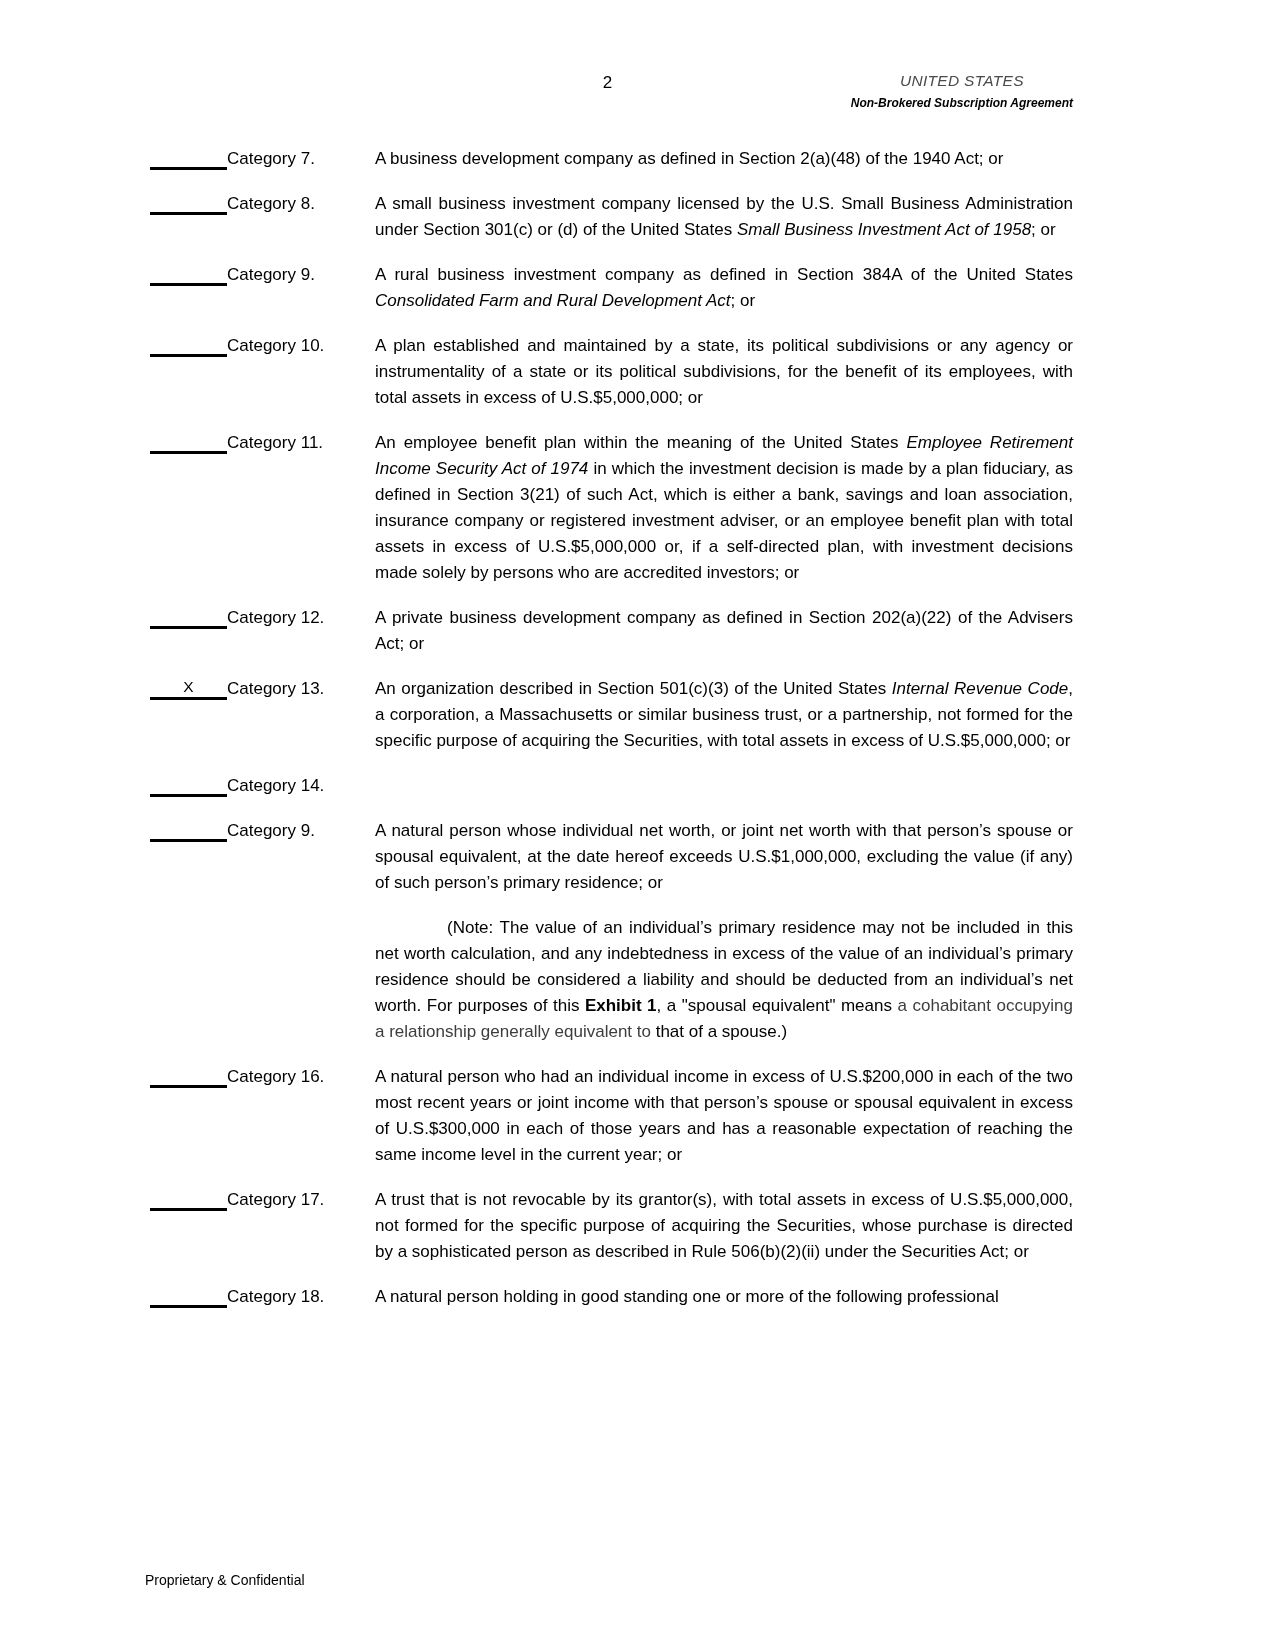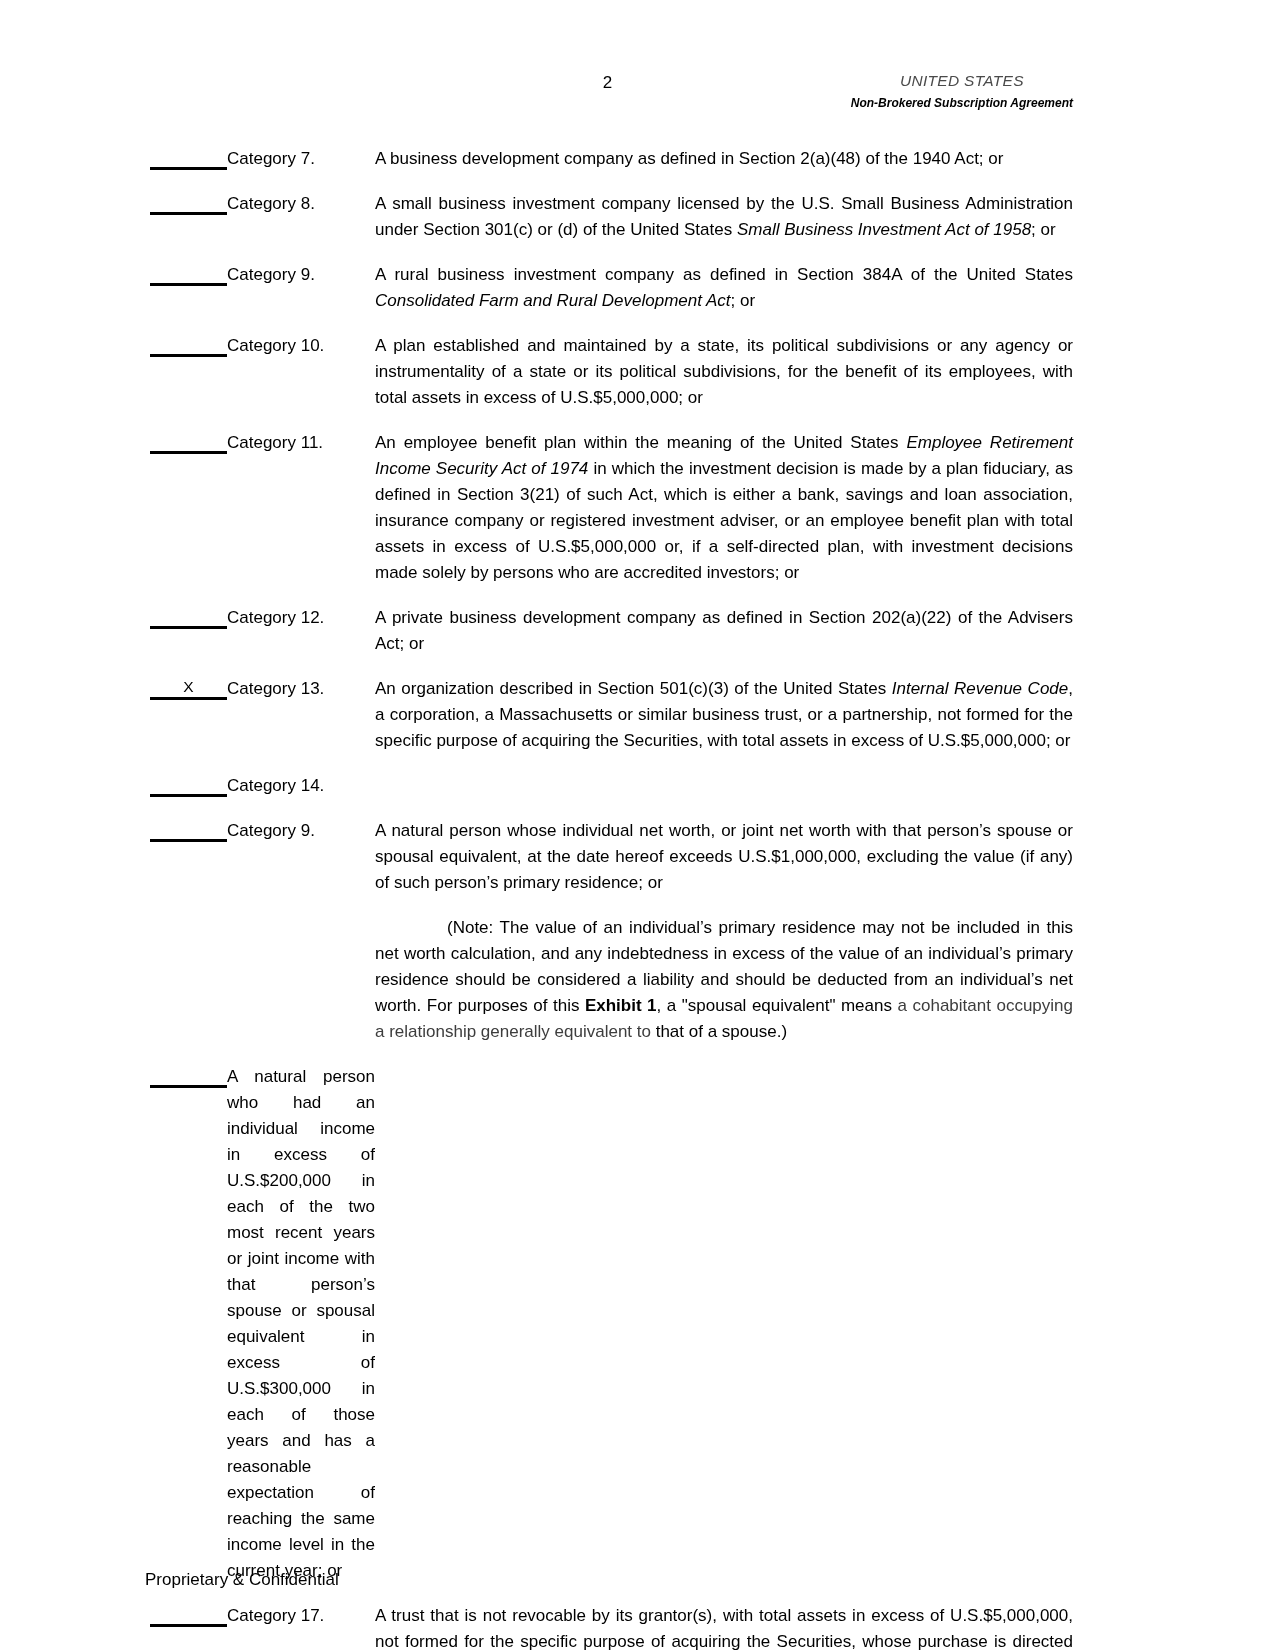--- a/index.html
+++ b/index.html
@@ -57,21 +57,21 @@
   .note-item .line-cell, .note-item .label-cell { visibility:hidden; }
   .note-item .body-cell p { text-indent:72px; }
   .note-item .body-cell p span { text-indent:0; }
   .seg-italic { font-style:italic; }
   .seg-bold { font-weight:bold; }
   .seg-gray { color:#3d3d3d; }
 
   
   .footer {
     position:absolute; left:145px; top:1571px;
-    font-size:17px; line-height:18px;
+    font-size:14px; line-height:18px;
   }
 </style>
 </head>
 <body>
 
 <div class="page">
 
   <div class="page-num">2</div>
 
   <div class="header-right">
@@ -185,20 +185,21 @@
       <div class="body-cell">
         <p><span>(Note: The value of an individual’s primary residence may not be included in this net worth calculation, and any indebtedness in excess of the value of an individual’s primary residence should be considered a liability and should be deducted from an individual’s net worth. For purposes of this </span><span class="seg-bold">Exhibit 1</span><span>, a "spousal equivalent" means </span><span class="seg-gray">a cohabitant occupying a relationship generally equivalent to</span><span> that of a spouse.)</span></p>
       </div>
     </div>
 
     <div class="item">
       <div class="line-cell">
         <span class="blank-line"></span>
         <span class="check-mark"></span>
       </div>
+      <div class="label-cell">Category 16.</div>
       <div class="body-cell">
         <p><span>A natural person who had an individual income in excess of U.S.$200,000 in each of the two most recent years or joint income with that person’s spouse or spousal equivalent in excess of U.S.$300,000 in each of those years and has a reasonable expectation of reaching the same income level in the current year; or</span></p>
       </div>
     </div>
 
     <div class="item">
       <div class="line-cell">
         <span class="blank-line"></span>
         <span class="check-mark"></span>
       </div>

